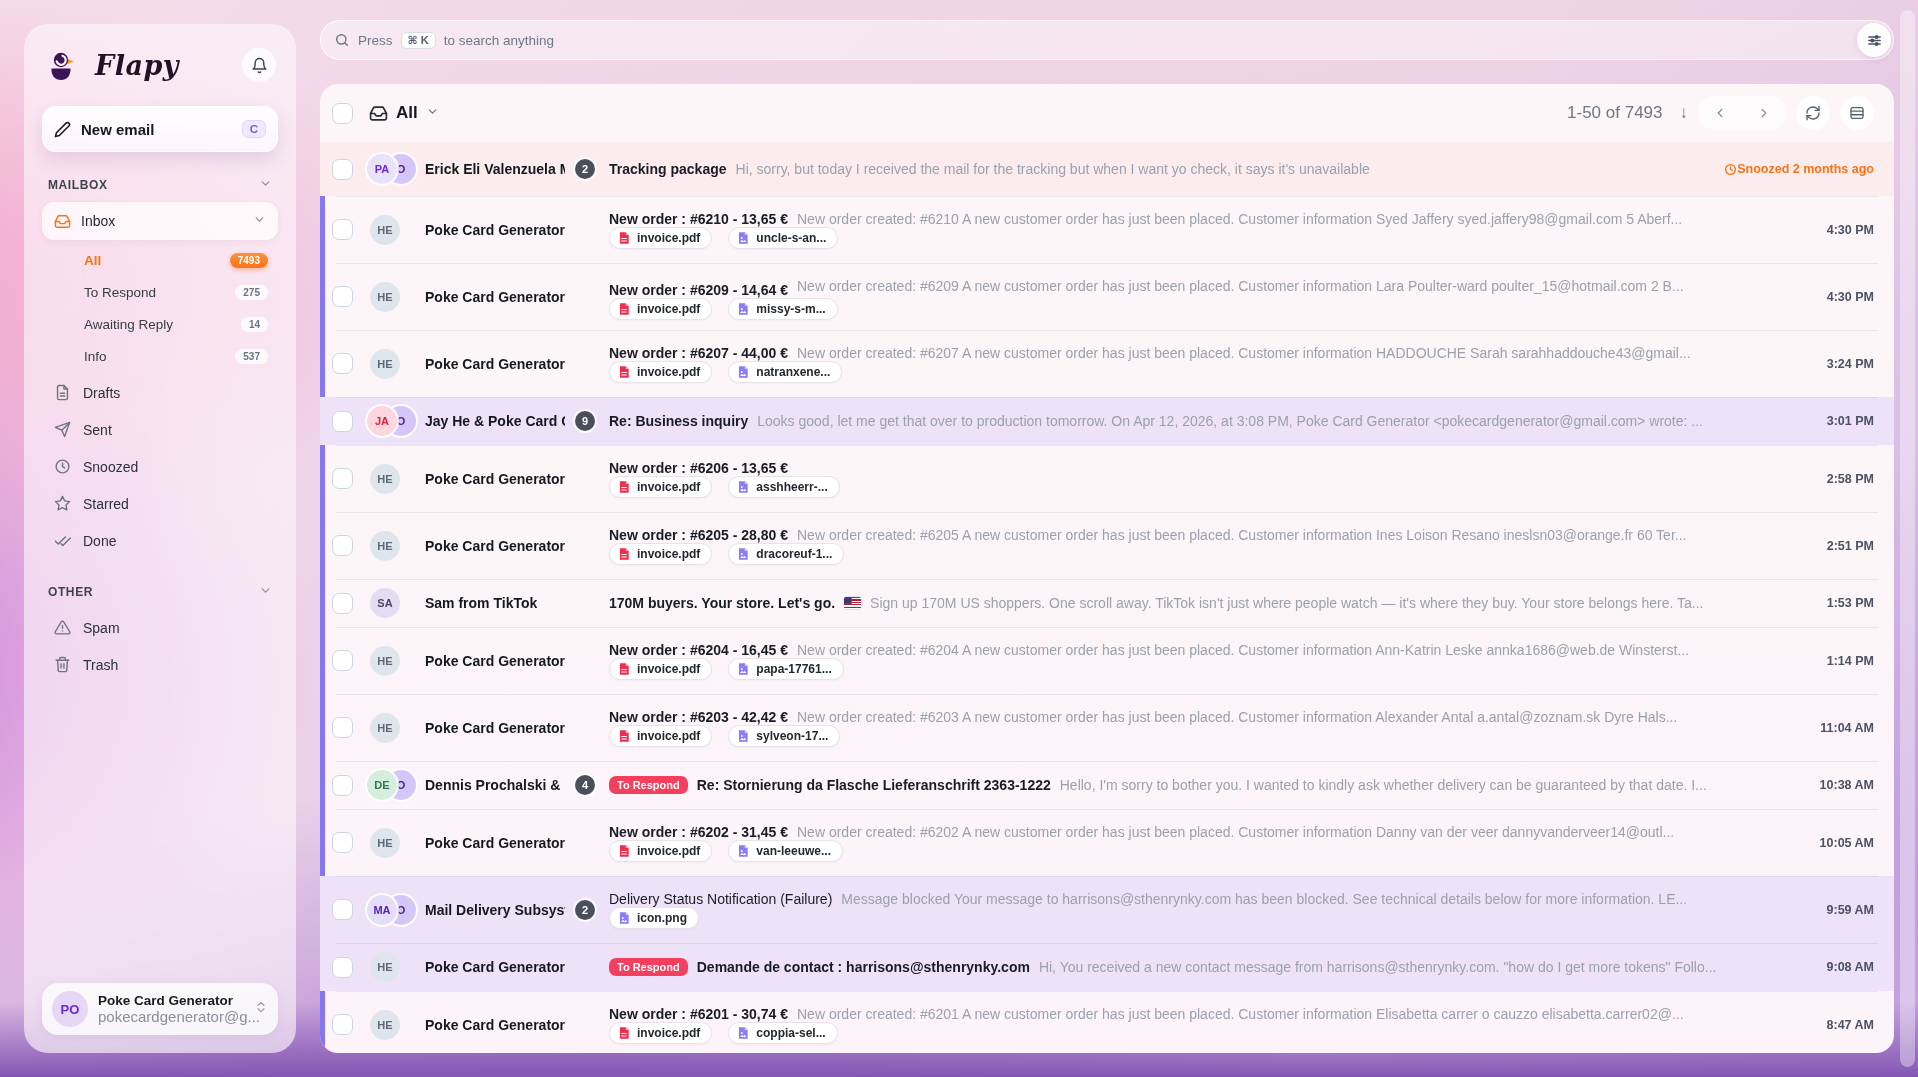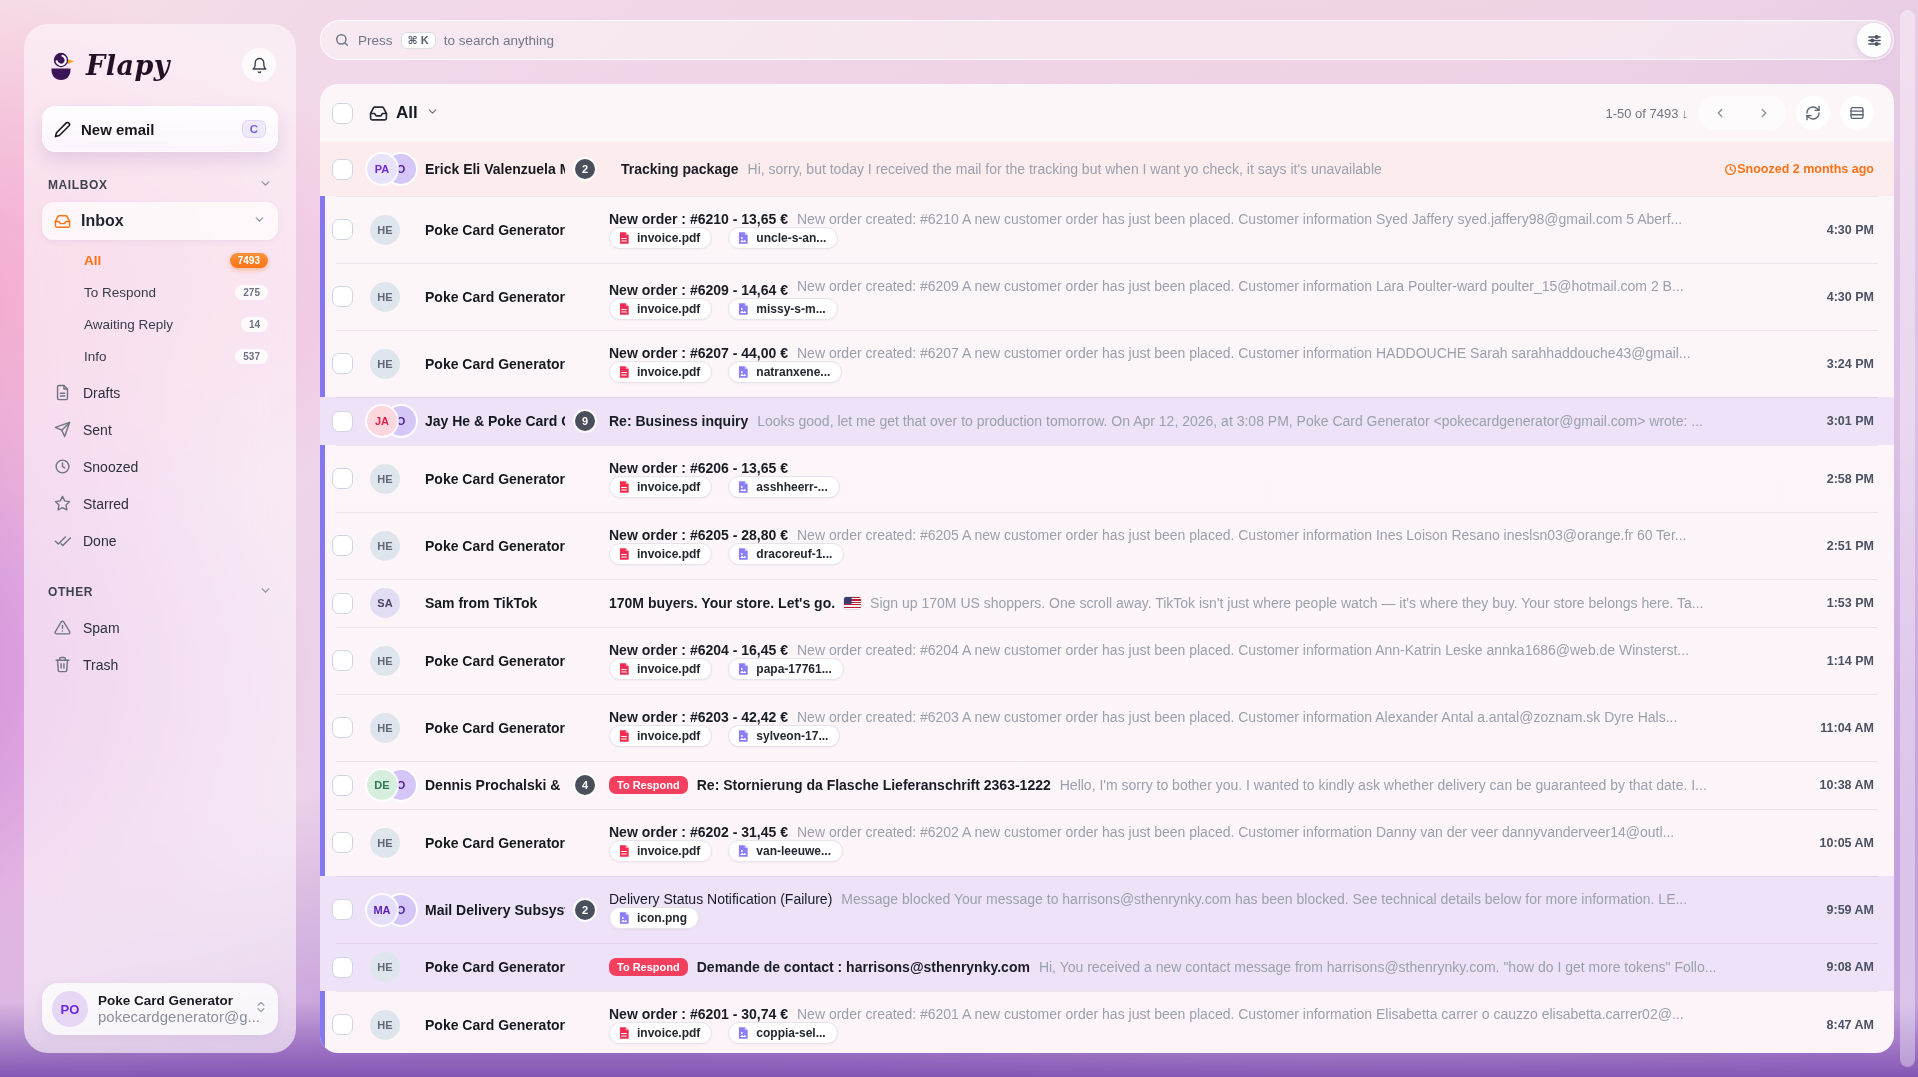--- a/index.html
+++ b/index.html
@@ -16,39 +16,39 @@
       radial-gradient(1500px 900px at 72% -22%, rgba(246,216,223,.95), rgba(246,216,223,0) 72%),
       linear-gradient(135deg,#f6dde8 0%,#e4c9e9 60%,#d2b4e2 100%);
   }
   .scroll-band { position:absolute; right:3px; top:10px; bottom:10px; width:15px;
     background:rgba(255,255,255,.38); border-radius:8px; }
 
   
   .sidebar { position:absolute; left:24px; top:24px; width:272px; height:1029px;
     background:rgba(253,247,252,.62); backdrop-filter:blur(24px);
     border-radius:24px; padding:18px; display:flex; flex-direction:column; }
-  .logo-row { display:flex; align-items:center; gap:10px; margin:6px 2px 24px; }
+  .logo-row { display:flex; align-items:center; gap:19px; margin:6px 2px 24px; }
   .logo-name { font-family:"DejaVu Serif","Liberation Serif",serif; font-style:italic;
     font-weight:600; font-size:27px; color:#221026; letter-spacing:.5px; flex:1; }
   .bell-btn { width:34px; height:34px; border-radius:50%; background:rgba(255,255,255,.75);
     display:flex; align-items:center; justify-content:center; color:#3c4250; }
   .new-email { height:46px; border-radius:14px;
     background:linear-gradient(180deg,rgba(255,255,255,.95),rgba(252,246,255,.85));
     box-shadow:0 8px 18px rgba(90,50,130,.14), 0 0 0 1px rgba(255,255,255,.8) inset;
     display:flex; align-items:center; gap:10px; padding:0 12px; cursor:pointer; }
   .new-email-label { font-size:15px; font-weight:700; color:#17191f; flex:1; }
   .kbd-c { font-size:11.5px; font-weight:700; color:#7a5fd0; background:#efe9fc;
     border:1px solid #e0d6f7; border-radius:6px; padding:2px 7px; }
   .section-h { display:flex; align-items:center; margin:24px 6px 8px; }
   .section-h .lbl { font-size:12px; font-weight:700; letter-spacing:.6px; color:#3e4350; flex:1; }
   .section-h .chev { color:#8d93a0; }
   .inbox-pill { height:38px; border-radius:12px; background:rgba(255,255,255,.7);
     box-shadow:0 2px 6px rgba(90,50,130,.07);
     display:flex; align-items:center; gap:10px; padding:0 12px; cursor:pointer; }
-  .inbox-pill .txt { flex:1; font-size:16px; font-weight:700; color:#1f2430; }
+  .inbox-pill .txt { flex:1; font-size:14px; font-weight:400; color:#1f2430; }
   .inbox-pill .chev { color:#8d93a0; }
   .sub-list { margin:4px 0 2px; }
   .sub-item { height:32px; display:flex; align-items:center; padding:0 10px 0 42px;
     font-size:13.5px; font-weight:500; color:#363c49; cursor:pointer; border-radius:10px; }
   .sub-item .lab { flex:1; }
   .sub-item.active .lab { color:#f97316; font-weight:700; }
   .cnt { font-size:10px; font-weight:600; color:#6b7280; background:rgba(255,255,255,.8);
     border-radius:999px; padding:2px 8px; }
   .cnt.hot { color:#fff; background:linear-gradient(180deg,#fb923c,#f97316);
     box-shadow:0 2px 5px rgba(249,115,22,.4); font-weight:700; }
@@ -83,21 +83,21 @@
     border-radius:18px; overflow:hidden;
     background:linear-gradient(180deg,#fdf6f9 0%, #fcf4f8 100%); }
   .list-header { height:58px; display:flex; align-items:center; padding:0 20px 0 12px; }
   .checkbox { width:21px; height:21px; border-radius:7px; background:#fff;
     border:1.5px solid #ccd6e0; flex:none; cursor:pointer; }
   .lh-filter { display:flex; align-items:center; gap:8px; margin-left:16px; cursor:pointer; }
   .lh-filter .ic { color:#272c37; display:flex; }
   .lh-title { font-size:17px; font-weight:800; color:#14181f; }
   .lh-chev { color:#737a87; }
   .lh-right { margin-left:auto; display:flex; align-items:center; gap:10px; }
-  .range { font-size:13px; color:#6f7683; display:flex; align-items:flex-end; gap:3px; cursor:pointer; }
+  .range { font-size:17px; color:#6f7683; display:flex; align-items:flex-end; gap:17px; cursor:pointer; }
   .pager { height:34px; border-radius:17px; background:rgba(255,255,255,.6);
     display:flex; align-items:center; }
   .pager .pg { width:44px; height:34px; display:flex; align-items:center; justify-content:center;
     color:#8b93a3; cursor:pointer; }
   .round-btn { width:34px; height:34px; border-radius:50%; background:rgba(255,255,255,.85);
     display:flex; align-items:center; justify-content:center; color:#5b6370; cursor:pointer; }
 
   .email-list { position:relative; }
   .row { position:relative; display:flex; align-items:center; padding:0 20px 0 12px; cursor:pointer; }
   .row.h48 { height:48px; }
@@ -395,21 +395,21 @@
         <div class="sender-col">
           <span class="avs">
             <span class="av first" style="background: rgb(233, 226, 251); color: rgb(109, 40, 217);">PA</span>
             <span class="av second" style="background: rgb(212, 198, 246); color: rgb(76, 29, 149);">O</span>
           </span>
           <span class="s-name">Erick Eli Valenzuela M...</span>
           <span class="t-count">2</span>
         </div>
         <div class="content-col">
           <div class="line1">
-            <span class="subj" style="font-weight: 700; margin-left: 12px;">Tracking package</span>
+            <span class="subj" style="font-weight: 700;">Tracking package</span>
             <span class="prev">Hi, sorry, but today I received the mail for the tracking but when I want yo check, it says it's unavailable</span>
           </div>
         </div>
         <span class="time snoozed">
           <span style="display: flex;">
             <svg width="13" height="13" viewBox="0 0 24 24" fill="none" stroke="currentColor" stroke-width="2.4" stroke-linecap="round">
               <circle cx="12" cy="12" r="9"></circle>
               <path d="M12 7v5l3 2"></path>
             </svg>
           </span>

